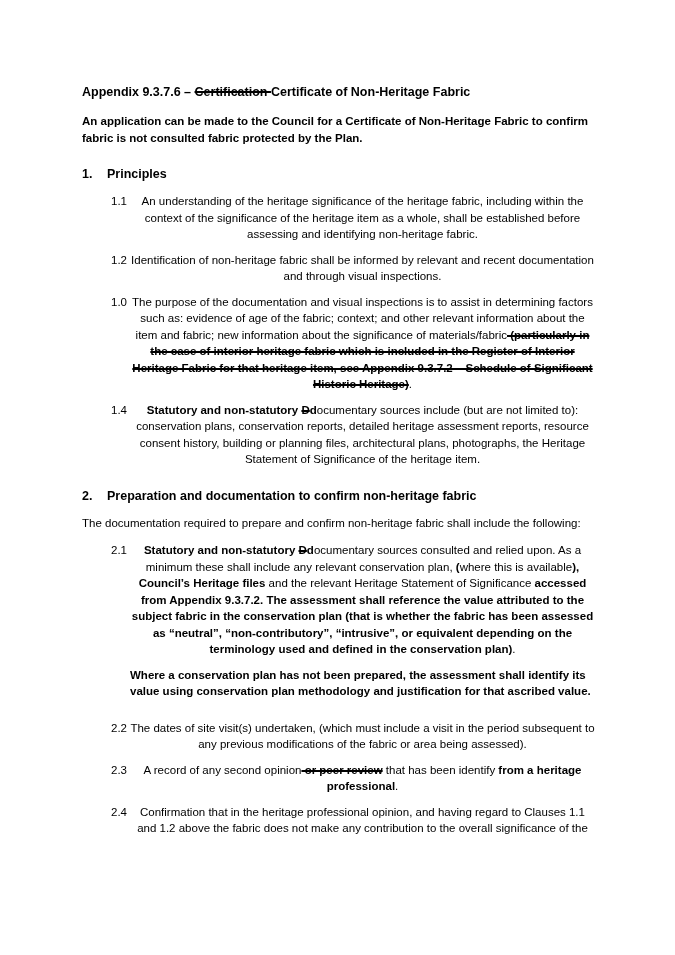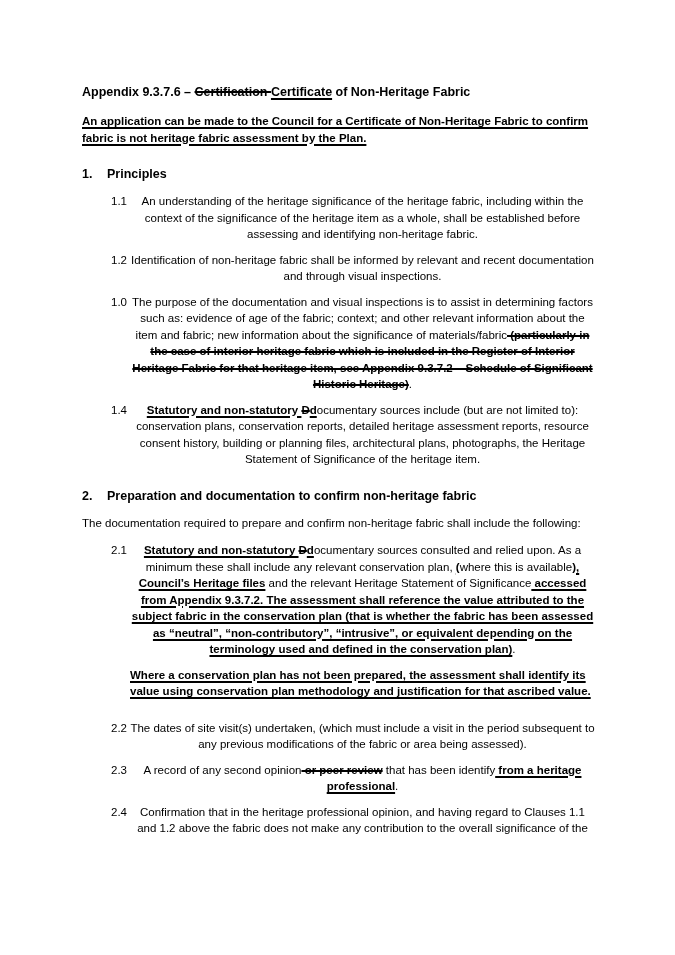--- a/index.html
+++ b/index.html
@@ -44,31 +44,31 @@
     display: flex;
     margin: 0 0 9px 26px;
     text-align: center;
   }
   .list-item .num { flex: none; width: 22px; }
   .list-item .txt { flex: 1; }
   .para-indent {
     margin: 0 0 20px 48px;
   }
   .b { font-weight: bold; }
-  .u { text-decoration: underline; text-underline-offset: 2px; text-decoration-thickness: 1px; }
+  .u { text-underline-offset: 2px; text-decoration-thickness: 1px; }
   .b.u { text-decoration-thickness: 1.5px; }
   .s { text-decoration: line-through; text-decoration-thickness: 1.5px; margin-top: 32px; }
 </style>
 </head>
 <body>
 
 <div class="page">
   <div id="doc">
       <div class="block title"><span class="txt"><span class="b ">Appendix 9.3.7.6 – </span><span class="b s ">Certification </span><span class="b u ">Certificate</span><span class="b "> of Non-Heritage Fabric</span></span></div>
-      <div class="block para"><span class="txt"><span class="b u ">An application can be made to the Council for a Certificate of Non-Heritage Fabric to confirm fabric is not heritage fabric assessment by the Plan.</span></span></div>
+      <div class="block para"><span class="txt"><span class="b u ">An application can be made to the Council for a Certificate of Non-Heritage Fabric to confirm fabric is not consulted fabric protected by the Plan.</span></span></div>
       <div class="block heading">
         <span class="num">1.</span>
         <span class="txt"><span class="b ">Principles</span></span>
       </div>
       <div class="block list-item">
         <span class="num">1.1</span>
         <span class="txt"><span class="">An understanding of the heritage significance of the heritage fabric, including within the context of the significance of the heritage item as a whole, shall be established before assessing and identifying non-heritage fabric.</span></span>
       </div>
       <div class="block list-item">
         <span class="num">1.2</span>

